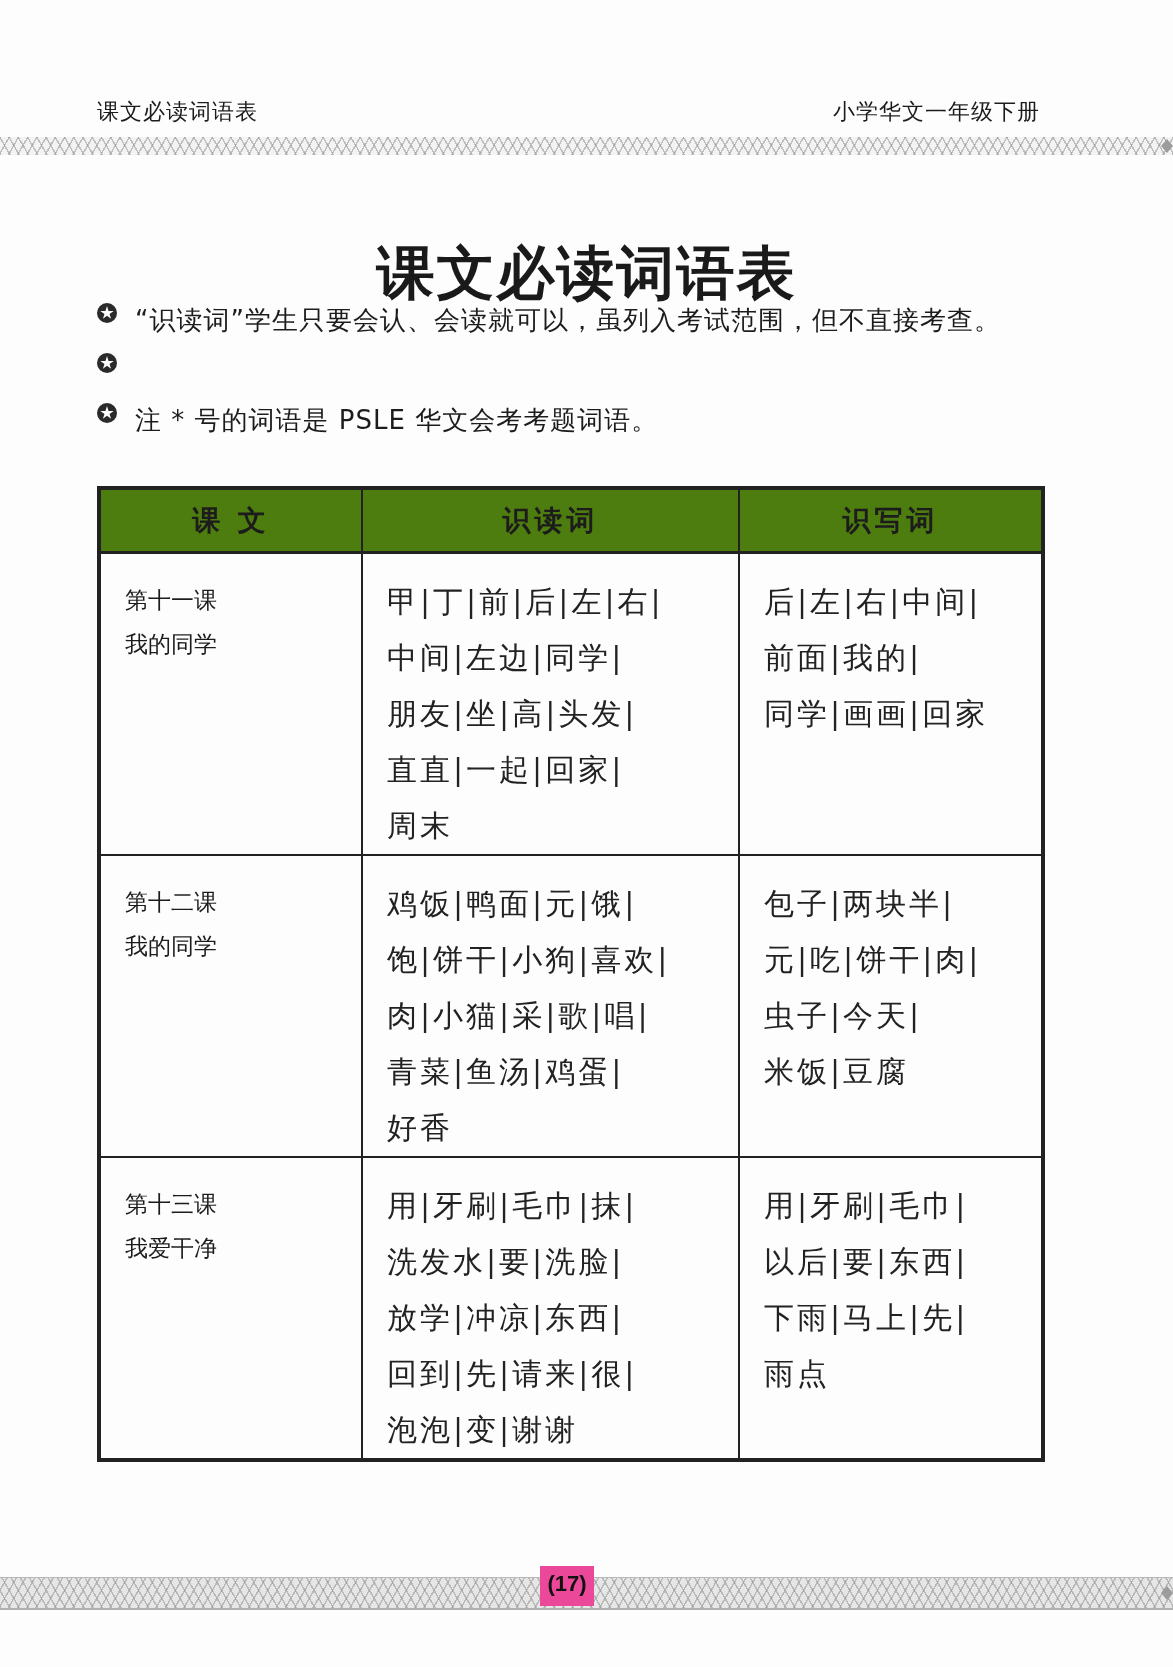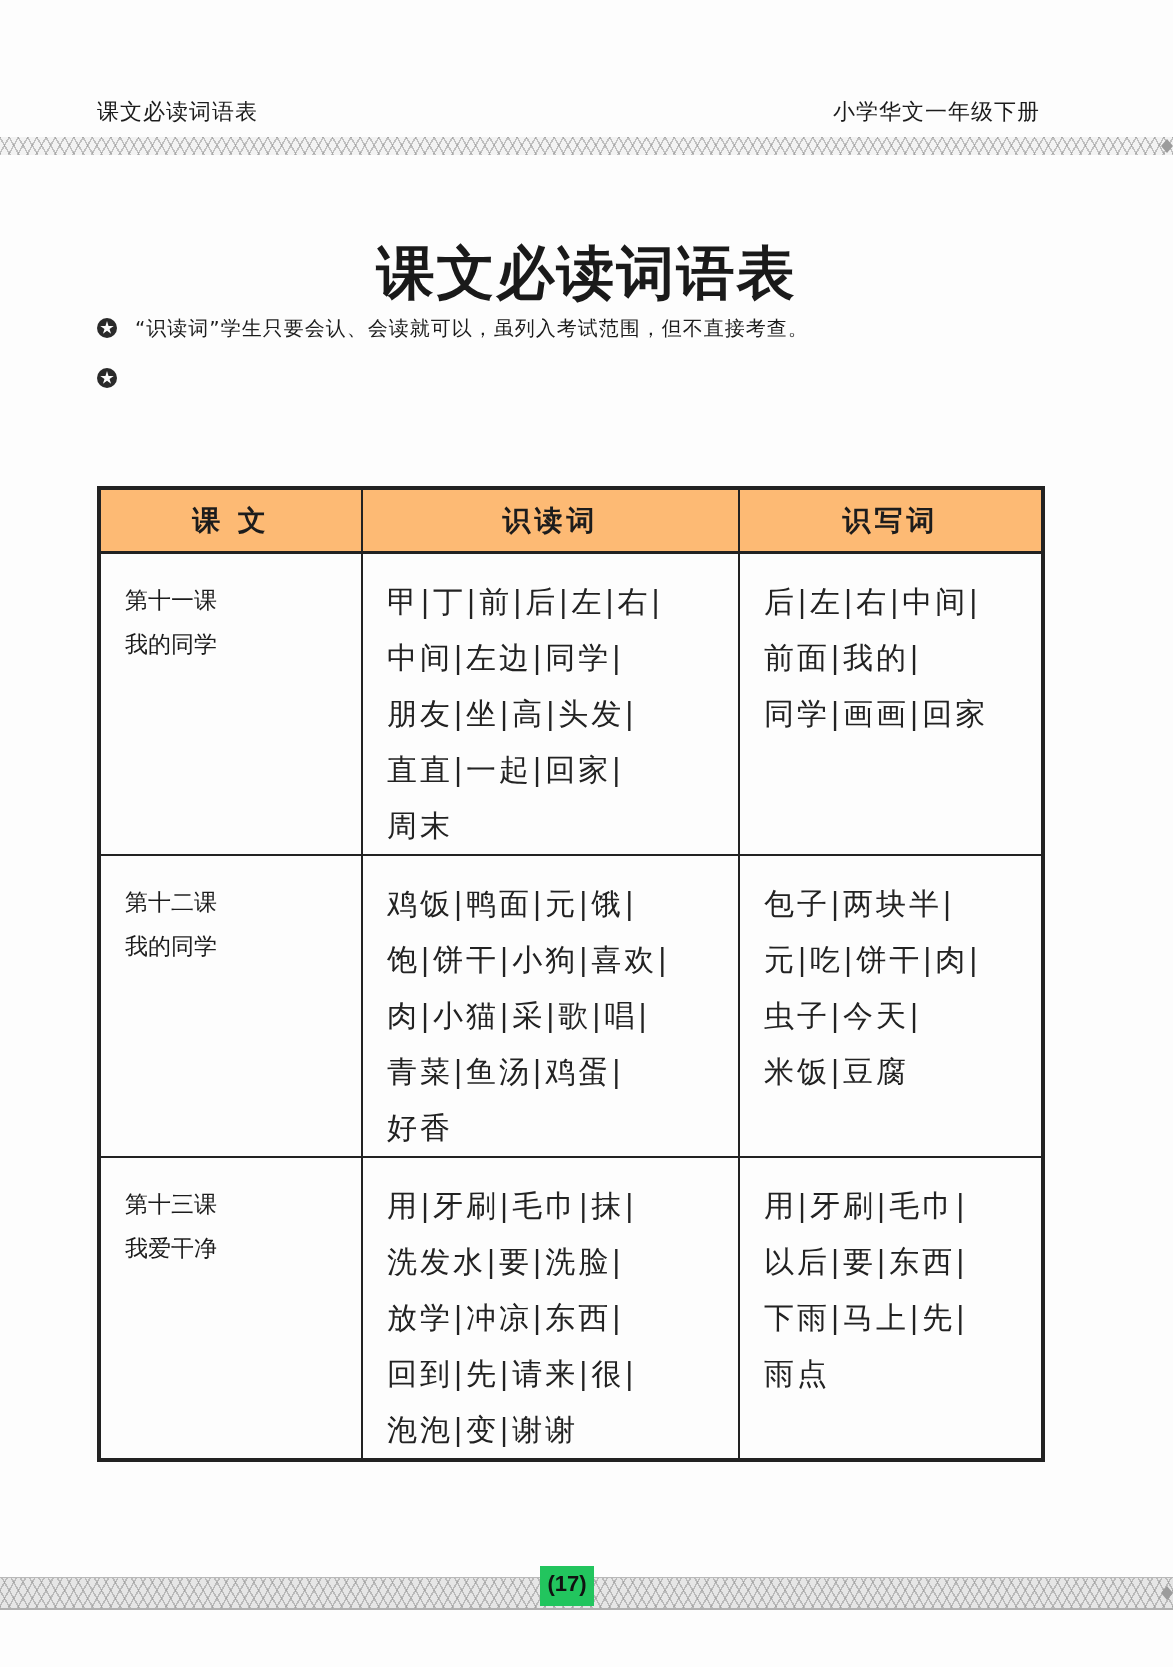--- a/index.html
+++ b/index.html
@@ -59,21 +59,21 @@
       clip-path: polygon(50% 0, 100% 50%, 50% 100%, 0 50%);
     }
     .band-top .band-end { top: 2px; }
     .band-bottom .band-end { top: 8px; }
     .page-number {
       position: absolute;
       left: 540px;
       top: 1566px;
       width: 54px;
       height: 40px;
-      background: #22c55e;
+      background: #ec4899;
       text-align: center;
       font-family: "Liberation Sans", sans-serif;
       font-weight: bold;
       font-size: 22px;
       line-height: 36px;
       color: #111;
     }
     .page-title {
       position: absolute;
       left: 0;
@@ -88,23 +88,23 @@
     .notes {
       position: absolute;
       left: 97px;
       top: 303px;
       margin: 0;
       padding: 0;
       list-style: none;
     }
     .note {
       display: flex;
-      align-items: center;
+      align-items: flex-start;
       height: 50px;
-      font-size: 20px;
+      font-size: 26px;
       letter-spacing: 1px;
     }
     .bullet-icon {
       width: 20px;
       height: 20px;
       border-radius: 50%;
       background: #2a2a2a;
       position: relative;
       margin-right: 18px;
       flex: none;
@@ -127,21 +127,21 @@
       border-collapse: collapse;
       border: 4px solid #222;
       table-layout: fixed;
     }
     .vocab-table th,
     .vocab-table td {
       border: 2px solid #222;
       vertical-align: top;
     }
     .vocab-table thead th {
-      background: #fdba74;
+      background: #4d7c0f;
       height: 59px;
       vertical-align: middle;
       font-size: 28px;
       font-weight: bold;
       letter-spacing: 4px;
       border-bottom: 3px solid #222;
     }
     .vocab-table tbody tr { height: 267px; }
     .lesson-cell {
       padding: 24px 0 0 24px;
@@ -171,20 +171,24 @@
 <h1 class="page-title">课文必读词语表</h1>
 
 <ul class="notes">
   <li class="note">
     <span class="bullet-icon"></span>
     <span>“识读词”学生只要会认、会读就可以，虽列入考试范围，但不直接考查。</span>
   </li>
   <li class="note">
     <span class="bullet-icon"></span>
   </li>
+  <li class="note">
+    <span class="bullet-icon"></span>
+    <span>注 * 号的词语是 PSLE 华文会考考题词语。</span>
+  </li>
 </ul>
 
 <table class="vocab-table">
   <colgroup>
     <col style="width:263px">
     <col style="width:377px">
     <col style="width:304px">
   </colgroup>
   <thead>
     <tr>

